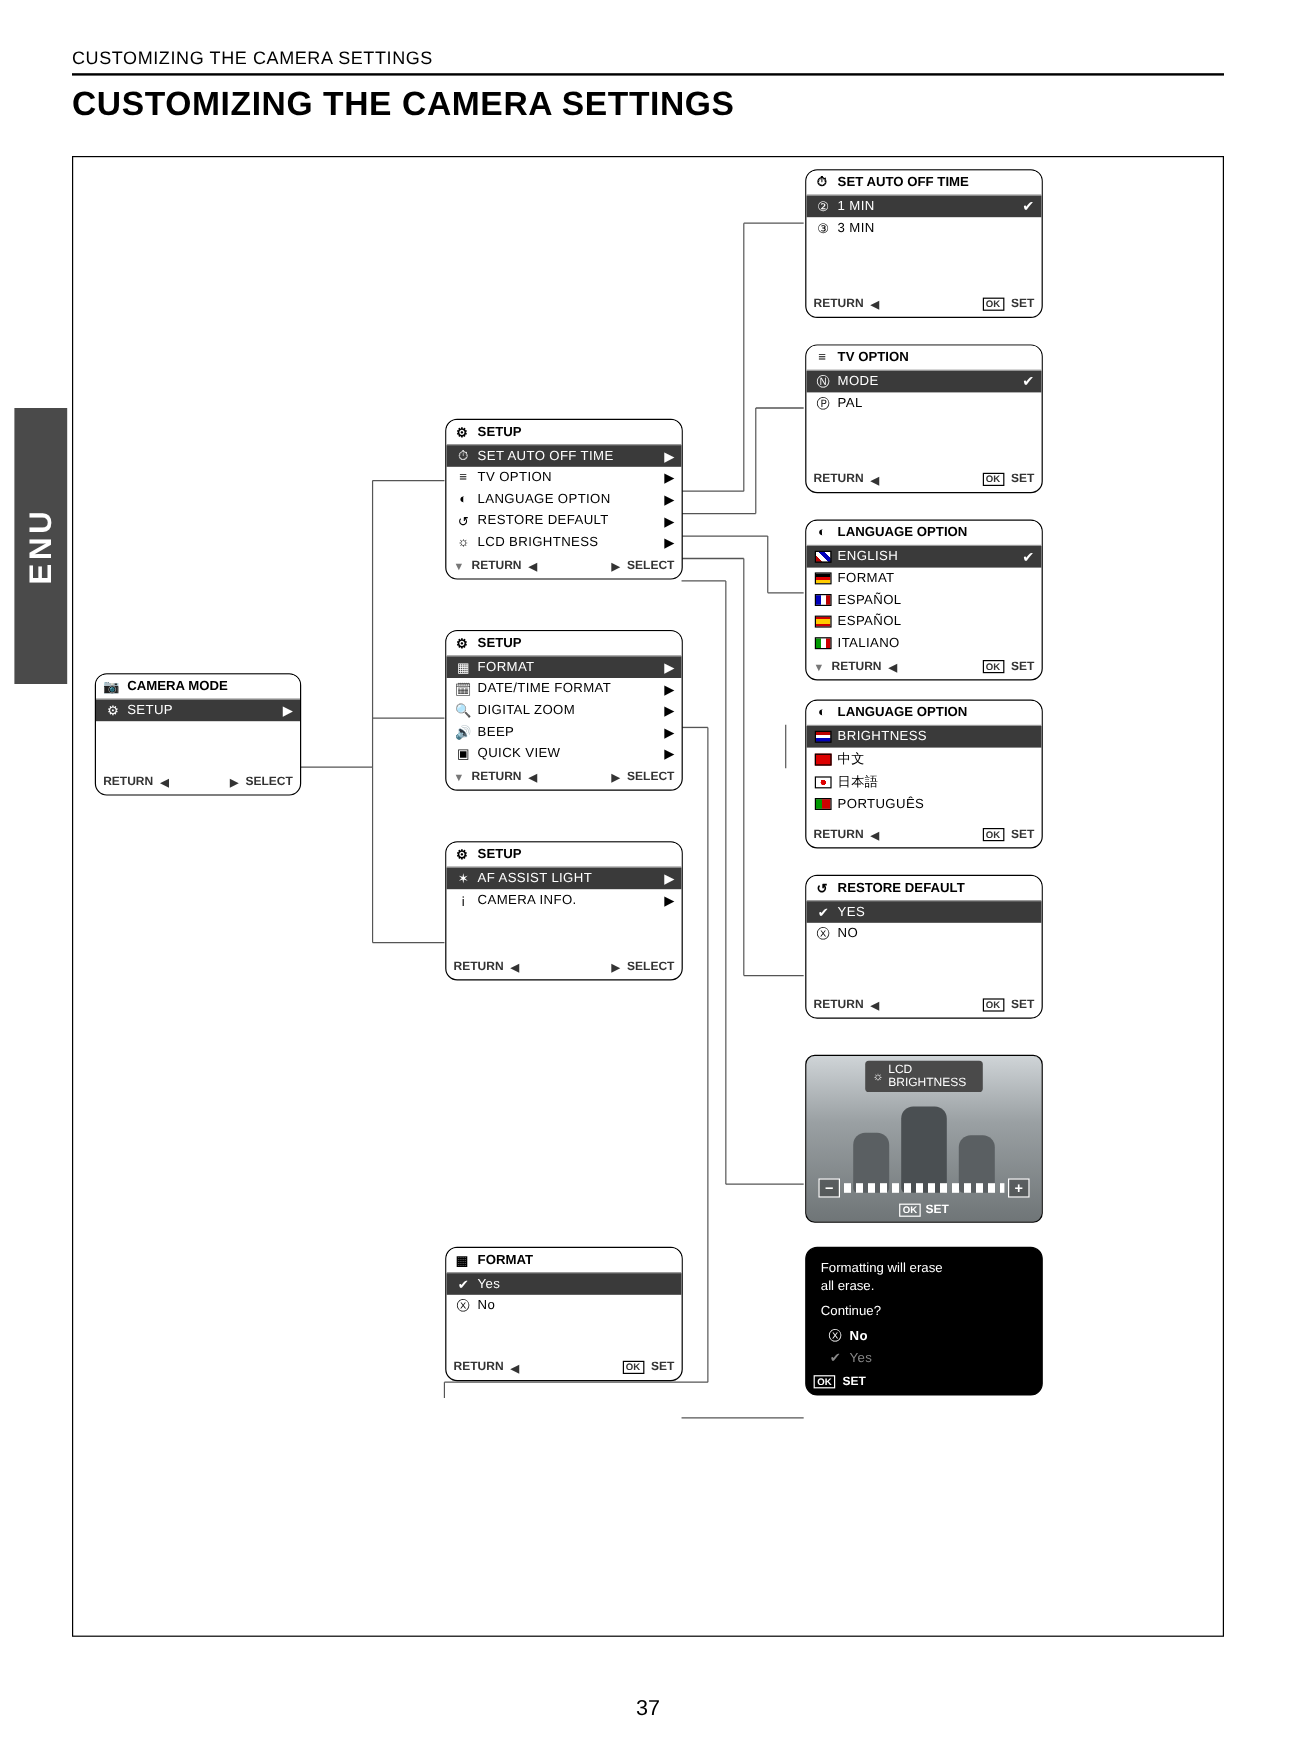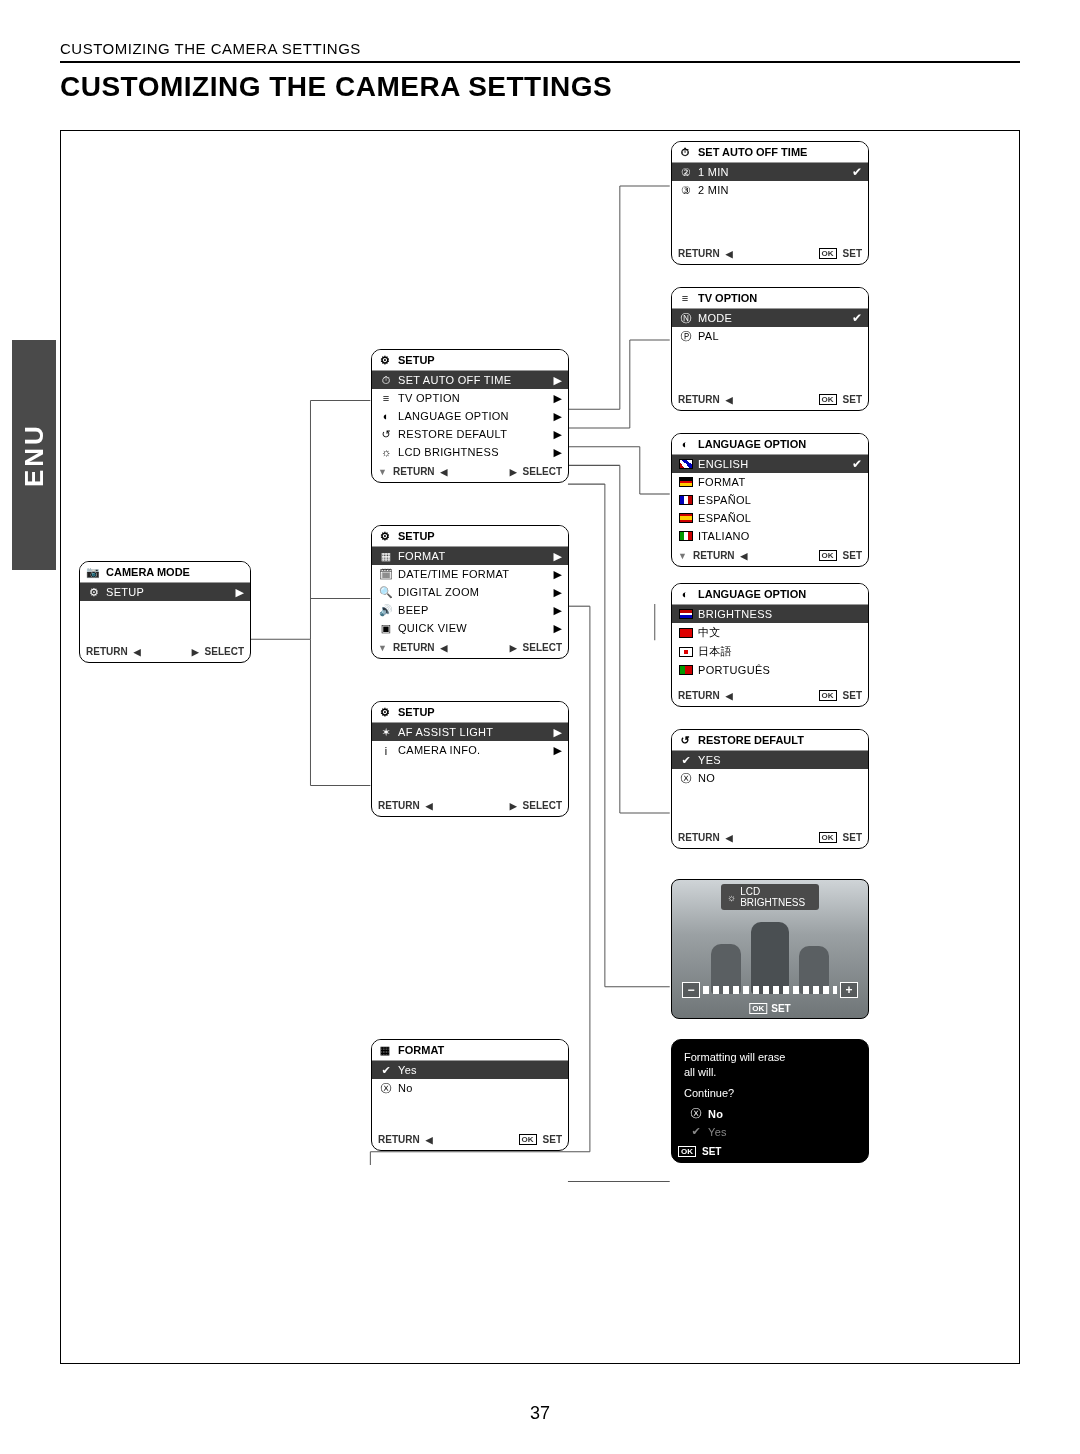--- a/index.html
+++ b/index.html
@@ -41,21 +41,21 @@
     align-items: center;
     justify-content: center;
     font-size: 26px;
     font-weight: 600;
     letter-spacing: 3px;
     writing-mode: vertical-rl;
     transform: rotate(180deg);
   }
   .page-num {
     position: absolute;
-    bottom: 30px;
+    bottom: 20px;
     left: 0; right: 0;
     text-align: center;
     font-size: 18px;
   }
   .diagram {
     position: absolute;
     left: 60px;
     right: 60px;
     top: 130px;
     bottom: 90px;
@@ -405,21 +405,21 @@
       <span class="tico">⏱</span>
       <span>SET AUTO OFF TIME</span>
     </div>
     <div class="row sel">
       <span class="ico">②</span>
       <span class="lbl">1 MIN</span>
       <span class="check">✔</span>
     </div>
     <div class="row">
       <span class="ico">③</span>
-      <span class="lbl">2 MIN</span>
+      <span class="lbl">3 MIN</span>
     </div>
     <div style="height:44px;"></div>
     <div class="footer">
       <span>RETURN</span>
       <span class="tri">◀</span>
       <span style="flex:1"></span>
       <span class="ok">OK</span>
       <span>SET</span>
     </div>
   </div>
@@ -574,21 +574,21 @@
     </div>
     <div class="okset">
       <span class="ok">OK</span>
       <span>SET</span>
     </div>
   </div>
 
   <div class="panel dark" style="left:610px; top:908px; width:198px; height:124px;">
     <div style="padding:10px 12px 4px 12px; font-size:11px; line-height:1.35;">
       <div>Formatting will erase</div>
-      <div>all will.</div>
+      <div>all erase.</div>
       <div style="height:6px;"></div>
       <div>Continue?</div>
     </div>
     <div class="row" style="padding-left:16px;">
       <span class="ico">ⓧ</span>
       <span class="lbl" style="font-weight:bold">No</span>
     </div>
     <div class="row" style="padding-left:16px; color:#888;">
       <span class="ico">✔</span>
       <span class="lbl">Yes</span>

